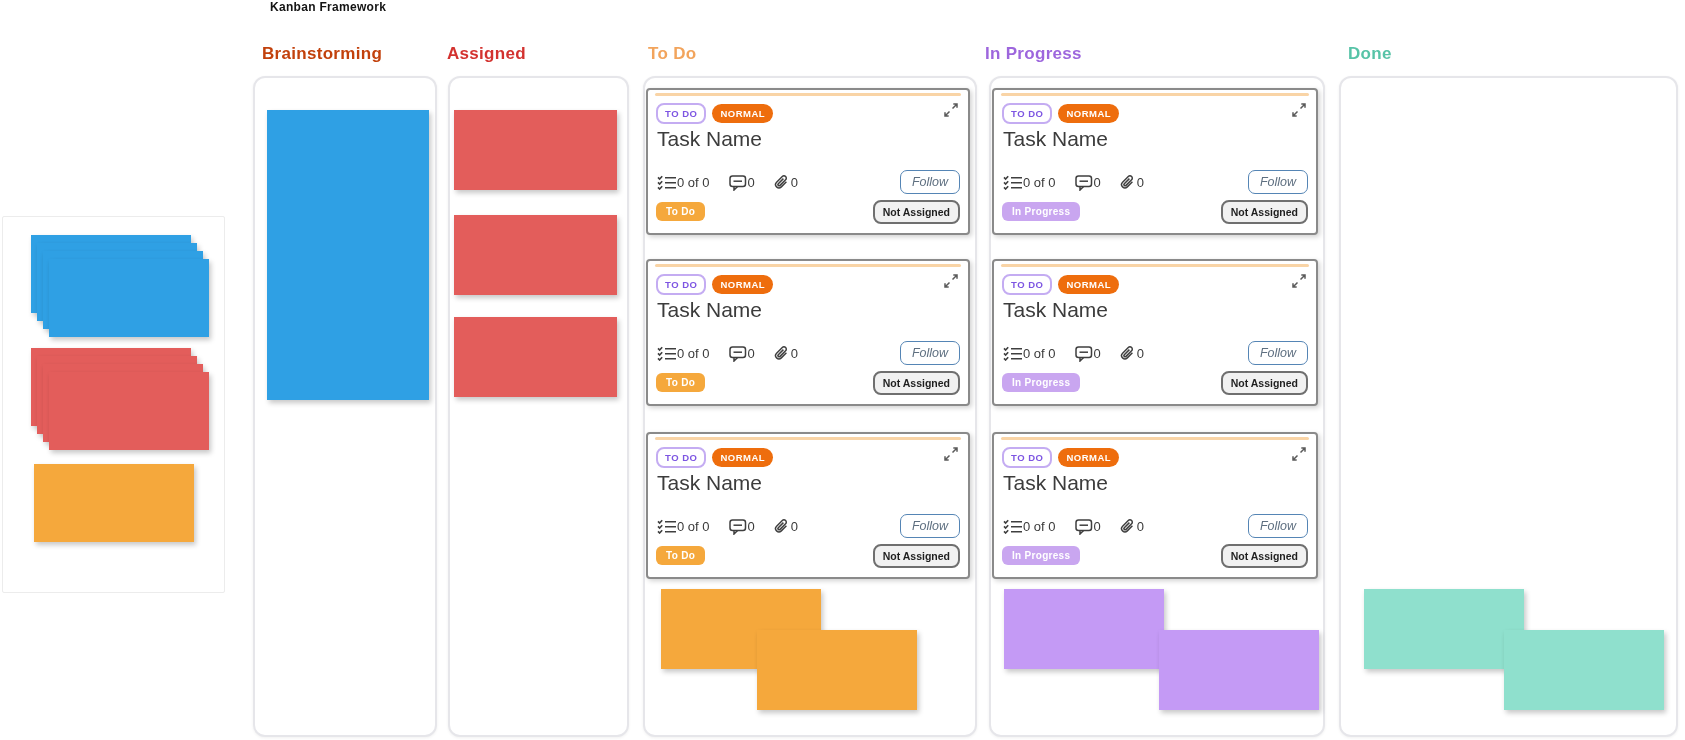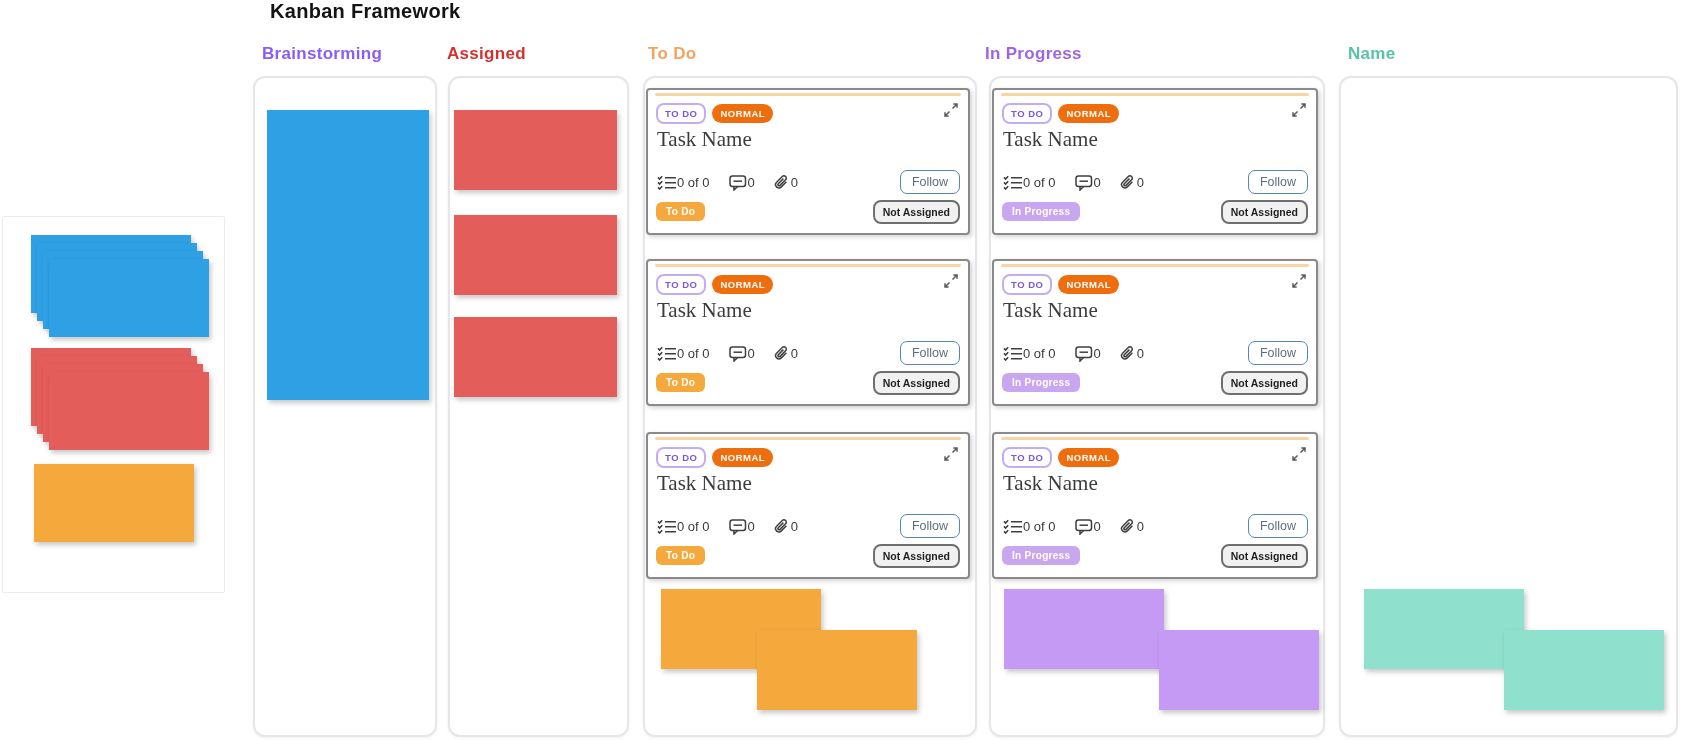--- a/index.html
+++ b/index.html
@@ -1,22 +1,22 @@
 <!DOCTYPE html>
 <html><head>
 <meta charset="utf-8">
 <style>
   html,body{margin:0;padding:0;}
   body{
     width:1685px;height:740px;position:relative;overflow:hidden;
     background:#ffffff;font-family:"Liberation Sans", sans-serif;
   }
-  .board-title{position:absolute;left:270px;top:0;font-size:20px;font-weight:bold;color:#141414;letter-spacing:.3px;}
+  .board-title{position:absolute;left:270px;top:0;font-size:12px;font-weight:bold;color:#141414;letter-spacing:.3px;}
   .col-header{position:absolute;top:44px;font-size:17px;font-weight:bold;letter-spacing:.3px;}
-  .h0{left:262px;color:#8b5cf6}
+  .h0{left:262px;color:#c2410c}
   .h1{left:447px;color:#D3322F}
   .h2{left:648px;color:#F2A45C}
   .h3{left:985px;color:#9D66DD}
   .h4{left:1348px;color:#57C3A7}
 
   .column{position:absolute;top:76px;height:657px;background:#fff;border:2px solid #E6E6EA;border-radius:12px;box-shadow:0 1px 3px rgba(0,0,0,.06);}
   .col0{left:253px;width:180px}
   .col1{left:448px;width:177px}
   .col2{left:643px;width:330px}
   .col3{left:989px;width:332px}
@@ -36,41 +36,41 @@
   .bk1{top:32px}.bk2{top:137px}.bk3{top:239px}
   .snote{width:160px;height:80px;}
 
   .card{position:absolute;left:1px;right:5px;height:143px;background:#fff;border:2px solid #8A8A8A;border-radius:4px;box-shadow:2px 2px 5px rgba(0,0,0,.18);}
   .c1{top:10px}.c2{top:181px}.c3{top:354px}
   .card-line{position:absolute;top:3px;left:7px;right:7px;height:3px;background:#F9D4A6;border-radius:2px;}
   .badges{position:absolute;top:13px;left:8px;display:flex;gap:6px;align-items:center;}
   .badge-status{border:2px solid #C4ACF2;color:#7D55E2;font-size:9.5px;font-weight:bold;padding:3px 7px;border-radius:8px;background:#fff;letter-spacing:.5px;}
   .badge-priority{background:#EE6D0D;color:#fff;font-size:9.5px;font-weight:bold;padding:4px 8px;border-radius:10px;letter-spacing:.5px;}
   .expand{position:absolute;top:12px;right:9px;width:16px;height:16px;cursor:pointer;}
-  .card-title{position:absolute;top:37px;left:9px;font-size:21px;color:#3C3C3C;font-family:Liberation Serif, serif;}
+  .card-title{position:absolute;top:37px;left:9px;font-size:21px;color:#3C3C3C;}
   .meta{position:absolute;top:84px;left:9px;display:flex;align-items:center;font-size:13px;color:#3a3a3a;}
   .grp{display:flex;align-items:center;margin-right:19px;}
   .grp .num{}
   .grp svg{display:block;}
-  .follow{position:absolute;top:80px;right:8px;border:1.5px solid #5585B5;border-radius:7px;background:#fff;color:#5E6F80;font-size:12.5px;padding:4px 11px;cursor:pointer;}
+  .follow{position:absolute;top:80px;right:8px;border:1.5px solid #5585B5;border-radius:7px;background:#fff;color:#5E6F80;font-size:12.5px;padding:4px 11px;cursor:pointer;font-style:italic;}
   .tag{position:absolute;bottom:12px;left:8px;color:#fff;font-size:10px;font-weight:bold;padding:4px 10px;border-radius:6px;letter-spacing:.3px;}
   .tag-todo{background:#F5A83C}
   .tag-inprogress{background:#C9A6F0}
   .assignee{position:absolute;bottom:9px;right:8px;border:2px solid #6F6F6F;background:#F1F1F1;color:#1f1f1f;font-size:10.5px;font-weight:bold;padding:4px 8px;border-radius:8px;cursor:pointer;}
 </style>
 </head>
 <body>
 
 <div class="board-title">Kanban Framework</div>
 
 <div class="col-header h0">Brainstorming</div>
 <div class="col-header h1">Assigned</div>
 <div class="col-header h2">To Do</div>
 <div class="col-header h3">In Progress</div>
-<div class="col-header h4">Name</div>
+<div class="col-header h4">Done</div>
 
 <div class="palette">
   <div>
     <div class="note blue stack-note" style="left:28px;top:18px"></div>
     <div class="note blue stack-note" style="left:34px;top:26px"></div>
     <div class="note blue stack-note" style="left:40px;top:34px"></div>
     <div class="note blue stack-note" style="left:46px;top:42px"></div>
   </div>
   <div>
     <div class="note red stack-note" style="left:28px;top:131px"></div>

